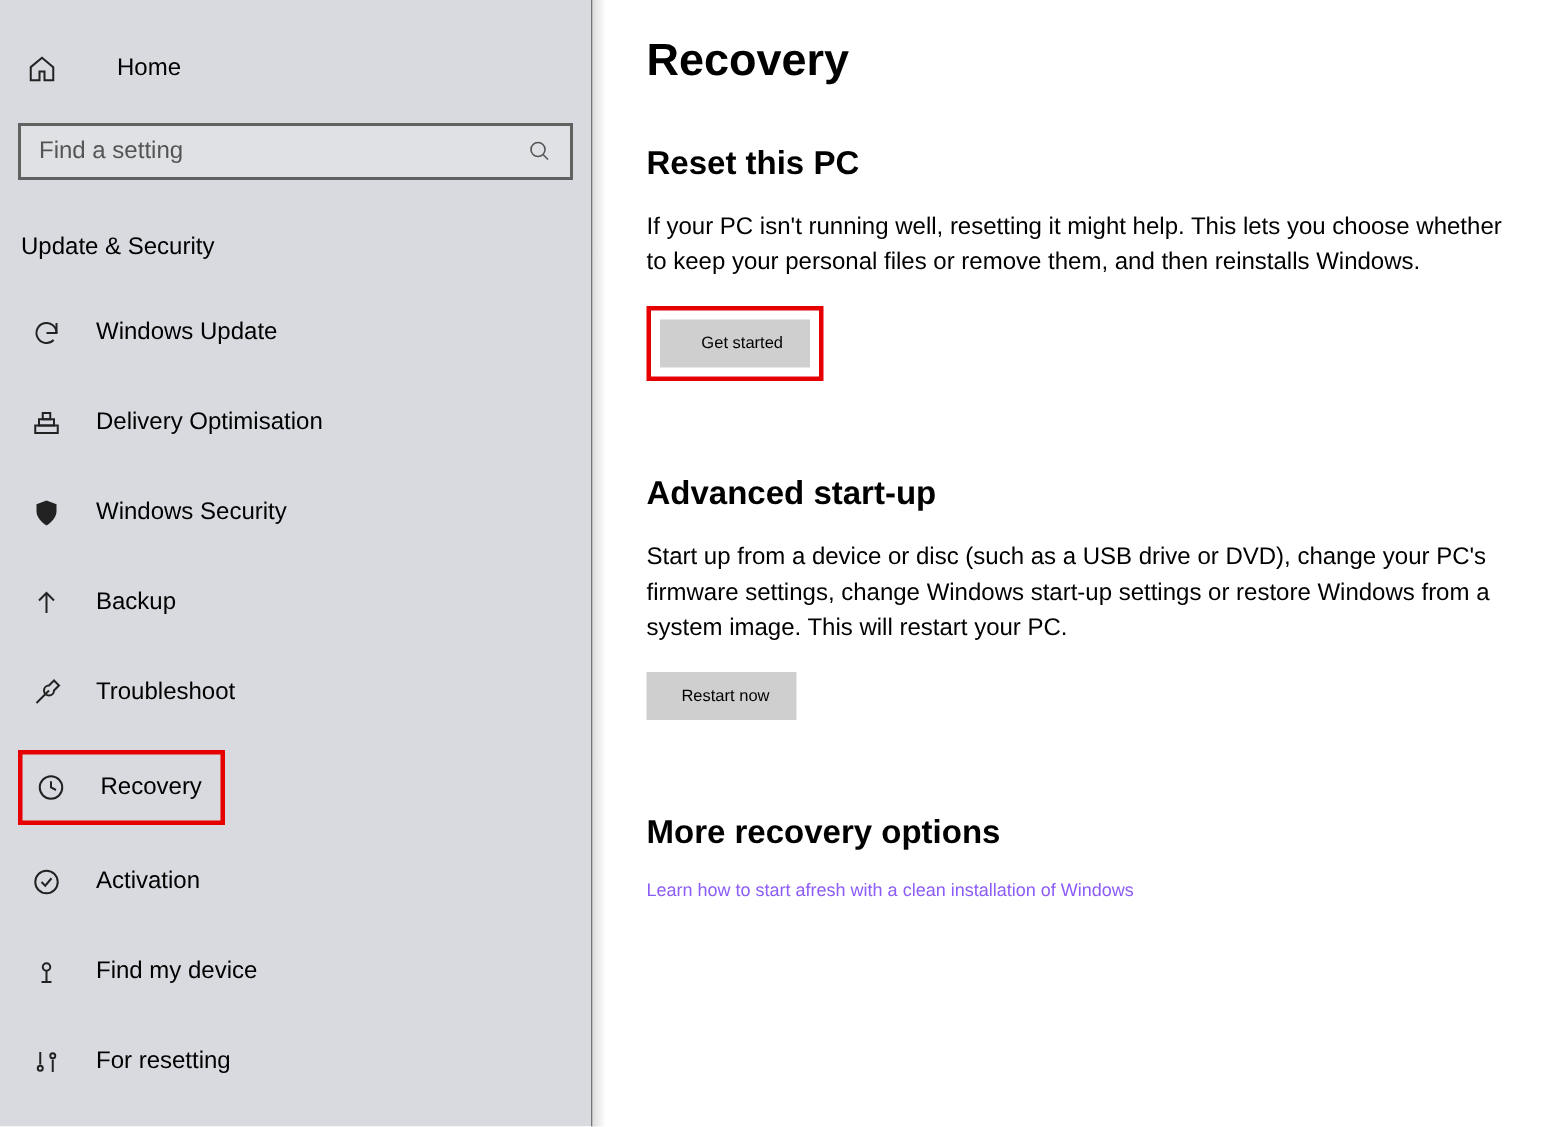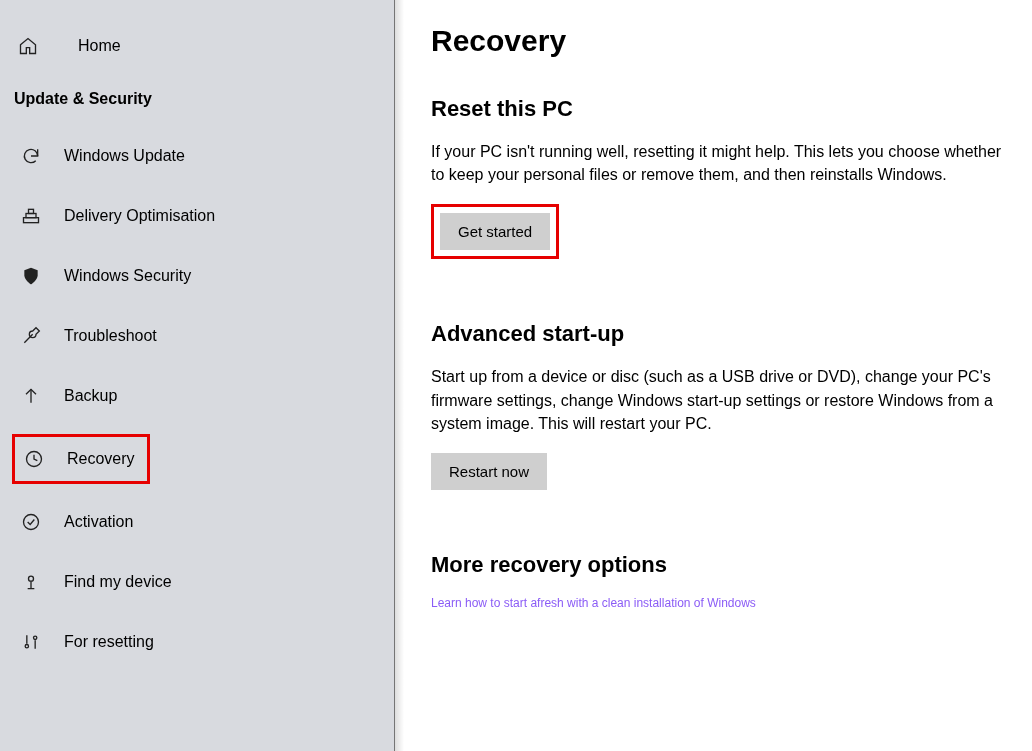--- a/index.html
+++ b/index.html
@@ -44,21 +44,21 @@
     .search-box input {
       border: none;
       background: transparent;
       outline: none;
       font-size: 16px;
       color: #333;
       width: 100%;
     }
     .search-box input::placeholder { color: #555; }
     .section-title {
-      font-weight: 700;
+      font-weight: 400;
       font-size: 16px;
       padding: 8px 2px 18px 2px;
     }
     .nav-item {
       display: flex;
       align-items: center;
       gap: 22px;
       padding: 12px 8px;
       margin: 8px 0;
       cursor: pointer;
@@ -104,21 +104,21 @@
       font-size: 16px;
       line-height: 1.45;
       margin-bottom: 18px;
       color: #000;
     }
     .btn {
       display: inline-block;
       background: #cfcfcf;
       border: none;
       padding: 10px 18px;
-      font-size: 15px;
+      font-size: 11px;
       cursor: pointer;
       min-width: 100px;
       text-align: right;
     }
     .btn-highlight-frame {
       display: inline-block;
       padding: 6px;
       border: 3px solid #e60000;
     }
     .section-block { margin-bottom: 62px; }
@@ -136,20 +136,29 @@
 
   <div class="home-row">
     <span class="icon-wrap">
       <svg width="20" height="20" viewBox="0 0 24 24" fill="none" stroke="#222" stroke-width="1.6">
         <path d="M3 10.5 L12 3 L21 10.5 V21 H14 V14 H10 V21 H3 Z"></path>
       </svg>
     </span>
     <span>Home</span>
   </div>
 
+  <div class="search-box">
+    <input type="text" placeholder="Find a setting" style="">
+    <span>
+      <svg width="16" height="16" viewBox="0 0 24 24" fill="none" stroke="#555" stroke-width="1.6">
+        <circle cx="10" cy="10" r="7"></circle>
+          <line x1="20" y1="20" x2="15" y2="15"></line>
+      </svg>
+    </span>
+  </div>
 
   <div class="section-title">Update &amp; Security</div>
 
   <div class="nav-item">
     <span class="icon-wrap">
       <svg width="20" height="20" viewBox="0 0 24 24" fill="none" stroke="#222" stroke-width="1.6">
         <path d="M20 12a8 8 0 1 0-2.3 5.6"></path>
           <polyline points="20 4 20 12 12 12" fill="none"></polyline>
       </svg>
     </span>
@@ -172,34 +181,34 @@
       <svg width="20" height="20" viewBox="0 0 24 24" fill="#222">
         <path d="M12 2 L20 5 V11 C20 17 12 22 12 22 C12 22 4 17 4 11 V5 Z"></path>
       </svg>
     </span>
     <span>Windows Security</span>
   </div>
 
   <div class="nav-item">
     <span class="icon-wrap">
       <svg width="20" height="20" viewBox="0 0 24 24" fill="none" stroke="#222" stroke-width="1.6">
-        <path d="M14 6 a4 4 0 1 0 4 4 L22 6 L18 2 Z M14 10 L4 20"></path>
-      </svg>
-    </span>
-    <span>Troubleshoot</span>
-  </div>
-
-  <div class="nav-item">
-    <span class="icon-wrap">
-      <svg width="20" height="20" viewBox="0 0 24 24" fill="none" stroke="#222" stroke-width="1.6">
         <line x1="12" y1="20" x2="12" y2="4"></line>
           <polyline points="6 10 12 4 18 10"></polyline>
       </svg>
     </span>
     <span>Backup</span>
+  </div>
+
+  <div class="nav-item">
+    <span class="icon-wrap">
+      <svg width="20" height="20" viewBox="0 0 24 24" fill="none" stroke="#222" stroke-width="1.6">
+        <path d="M14 6 a4 4 0 1 0 4 4 L22 6 L18 2 Z M14 10 L4 20"></path>
+      </svg>
+    </span>
+    <span>Troubleshoot</span>
   </div>
 
   <div class="highlight-wrap">
     <div class="highlight-box">
       <div class="nav-item" style="margin:0;padding:6px 12px 6px 8px;">
         <span class="icon-wrap">
           <svg width="20" height="20" viewBox="0 0 24 24" fill="none" stroke="#222" stroke-width="1.6">
             <circle cx="12" cy="12" r="9"></circle>
               <polyline points="12 7 12 12 16 14"></polyline>
           </svg>

